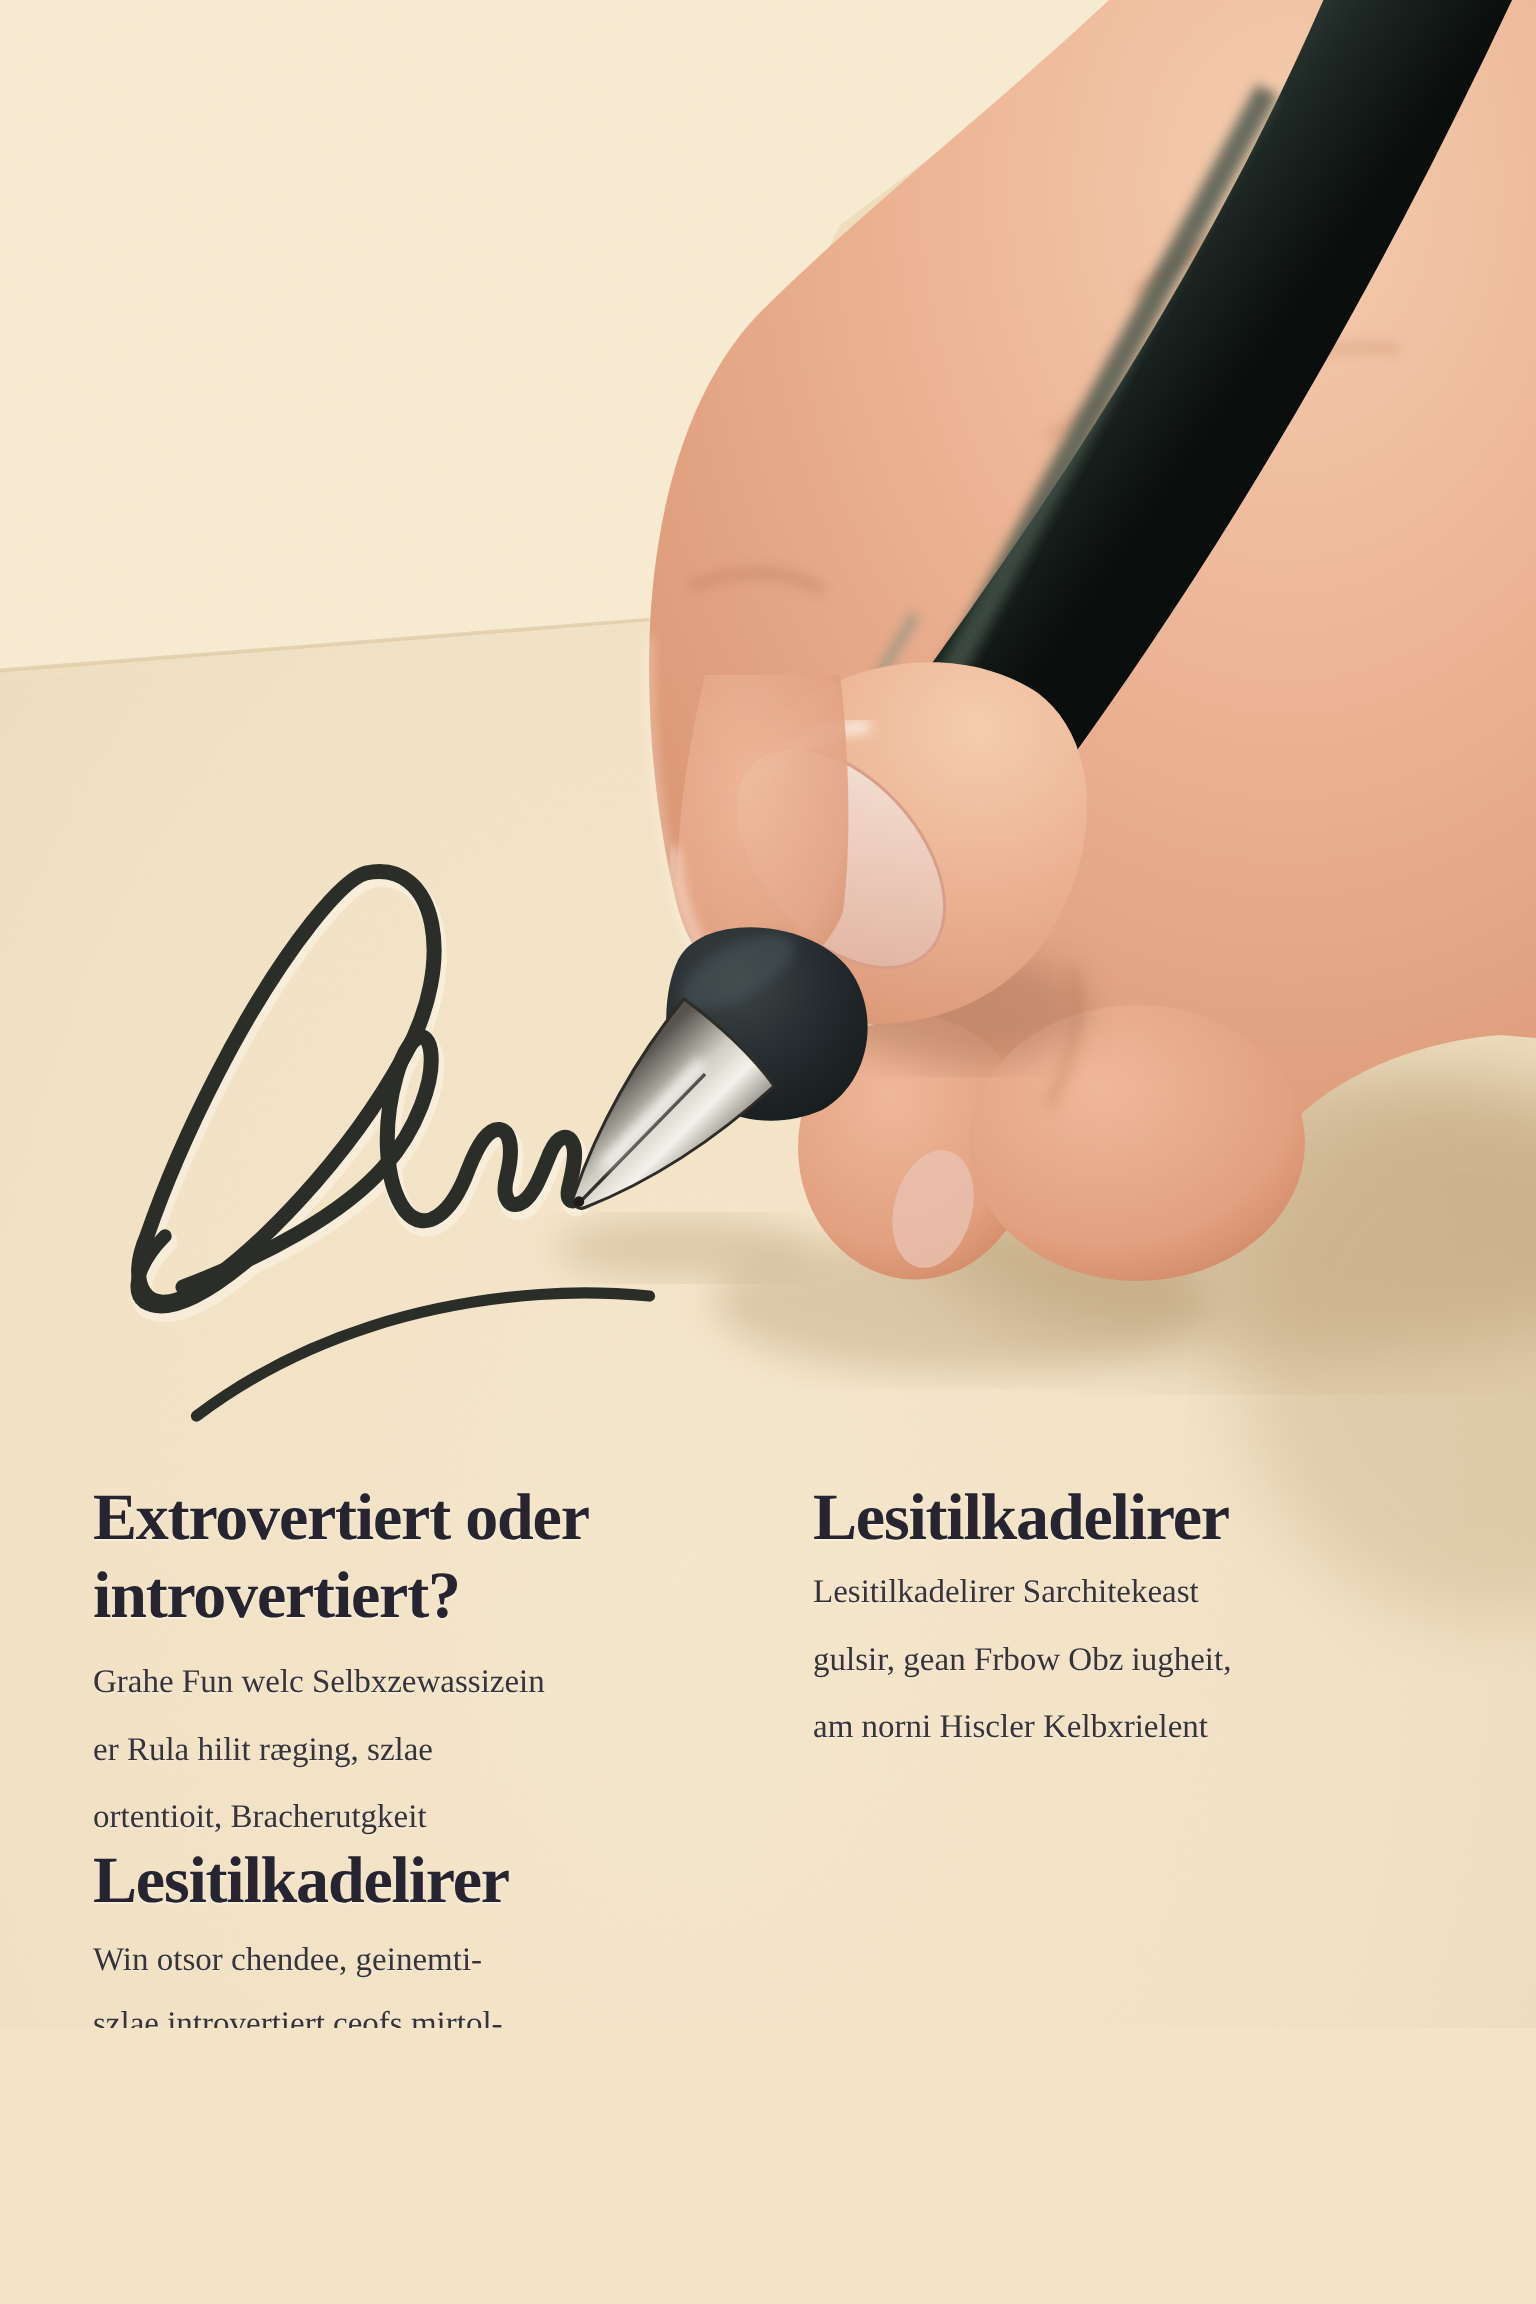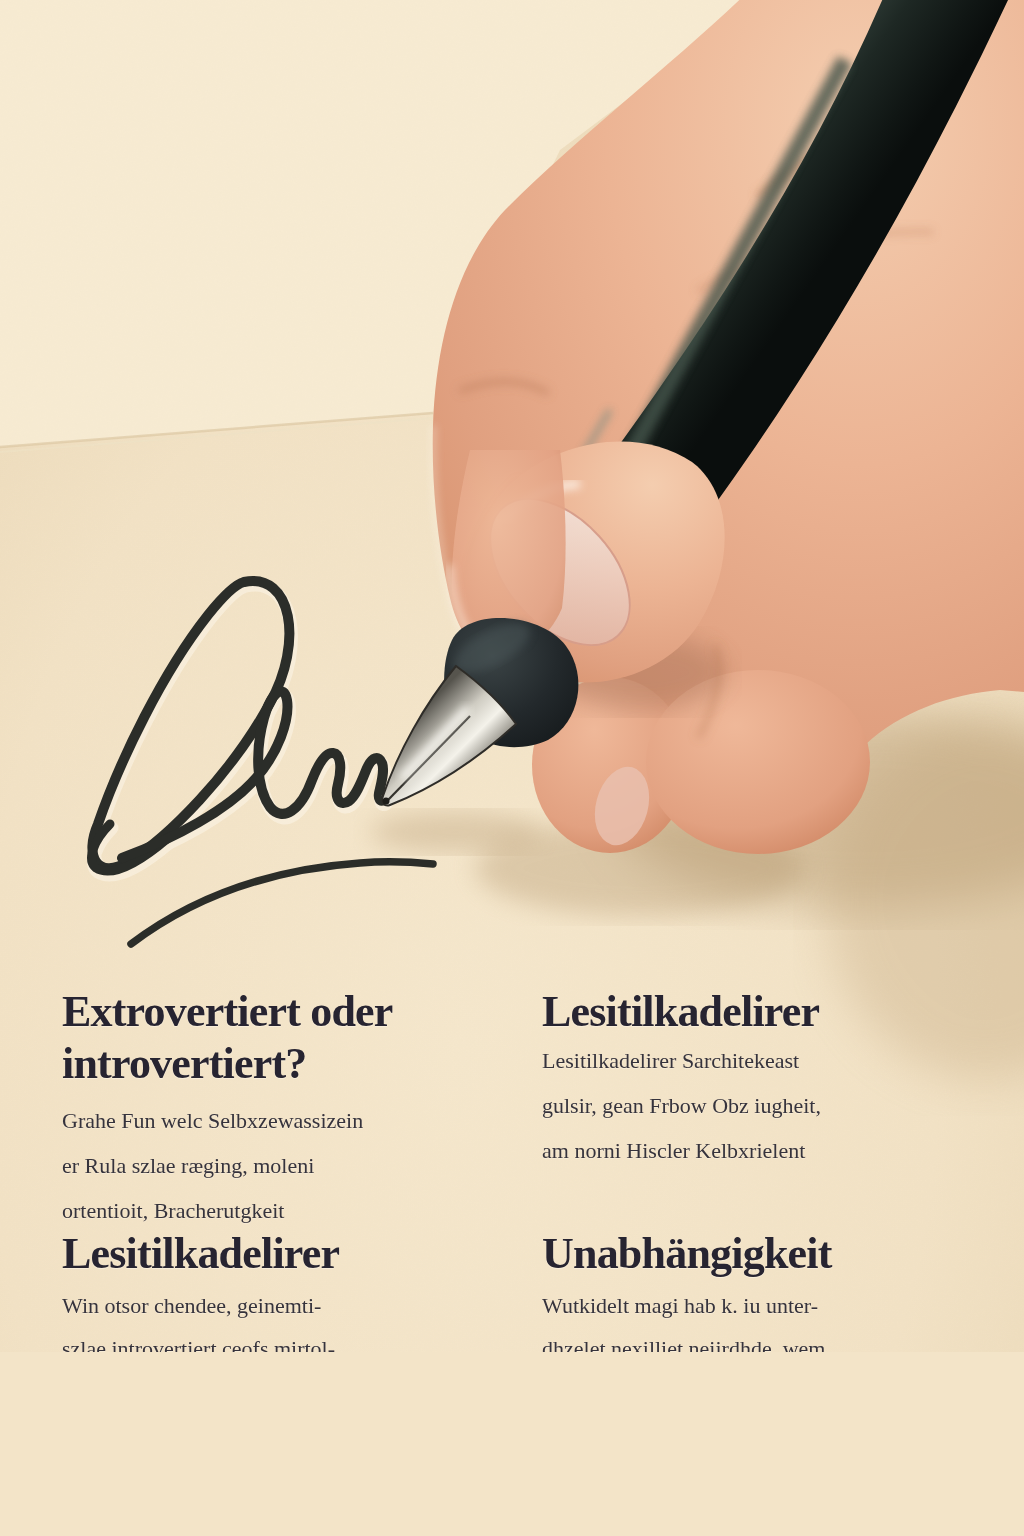--- a/index.html
+++ b/index.html
@@ -182,40 +182,33 @@
       <path d="M 388,800 L 470,716" stroke="#34322d" stroke-width="2.2" fill="none"></path>
       <path d="M 402,778 L 468,708" stroke="#fbfaf5" stroke-width="7" opacity="0.9" filter="url(#blurS)"></path>
       <circle cx="386" cy="801" r="3.5" fill="#1e1d1a"></circle>
     </g>
   </svg>
 
   <div class="section" style="left:62px; top:986px">
     <h2 class="heading">Extrovertiert oder
 introvertiert?</h2>
     <p class="bodytext lh-a">Grahe Fun welc Selbxzewassizein
-er Rula szlae ræging, moleni
+er Rula hilit ræging, szlae
 ortentioit, Bracherutgkeit</p>
   </div>
 
   <div class="section" style="left:542px; top:986px">
     <h2 class="heading">Lesitilkadelirer</h2>
     <p class="bodytext lh-a" style="margin-top:0">Lesitilkadelirer Sarchitekeast
 gulsir, gean Frbow Obz iugheit,
 am norni Hiscler Kelbxrielent</p>
   </div>
 
   <div class="section" style="left:62px; top:1228px">
     <h2 class="heading">Lesitilkadelirer</h2>
     <p class="bodytext lh-b">Win otsor chendee, geinemti-
 szlae introvertiert ceofs mirtol-
 inslede Derelt mai cines ablin-
 Nivean-ansateben</p>
   </div>
 
-  <div class="section" style="left:542px; top:1228px">
-    <h2 class="heading">Unabhängigkeit</h2>
-    <p class="bodytext lh-b">Wutkidelt magi hab k. iu unter-
-dhzelet nexilliet neiirdhde, wem
-ciilar loraan mal uitgannch mar
-ozlor mal formal Ohem ferang</p>
-  </div>
 
 </div>
 
 </body></html>

